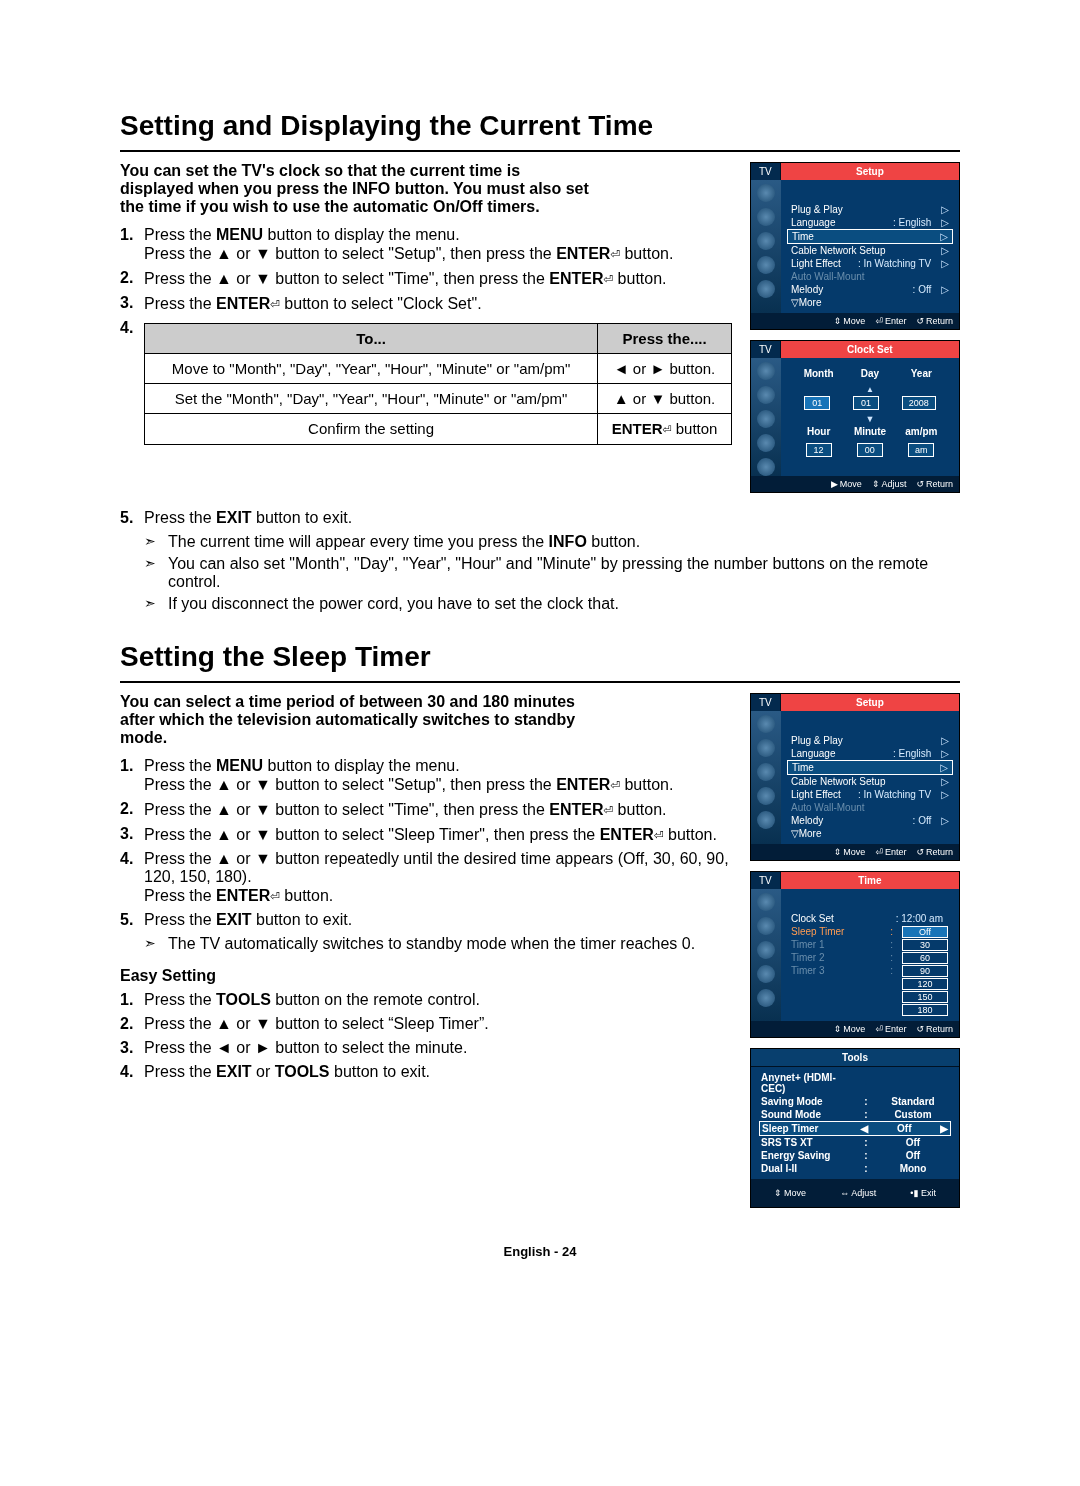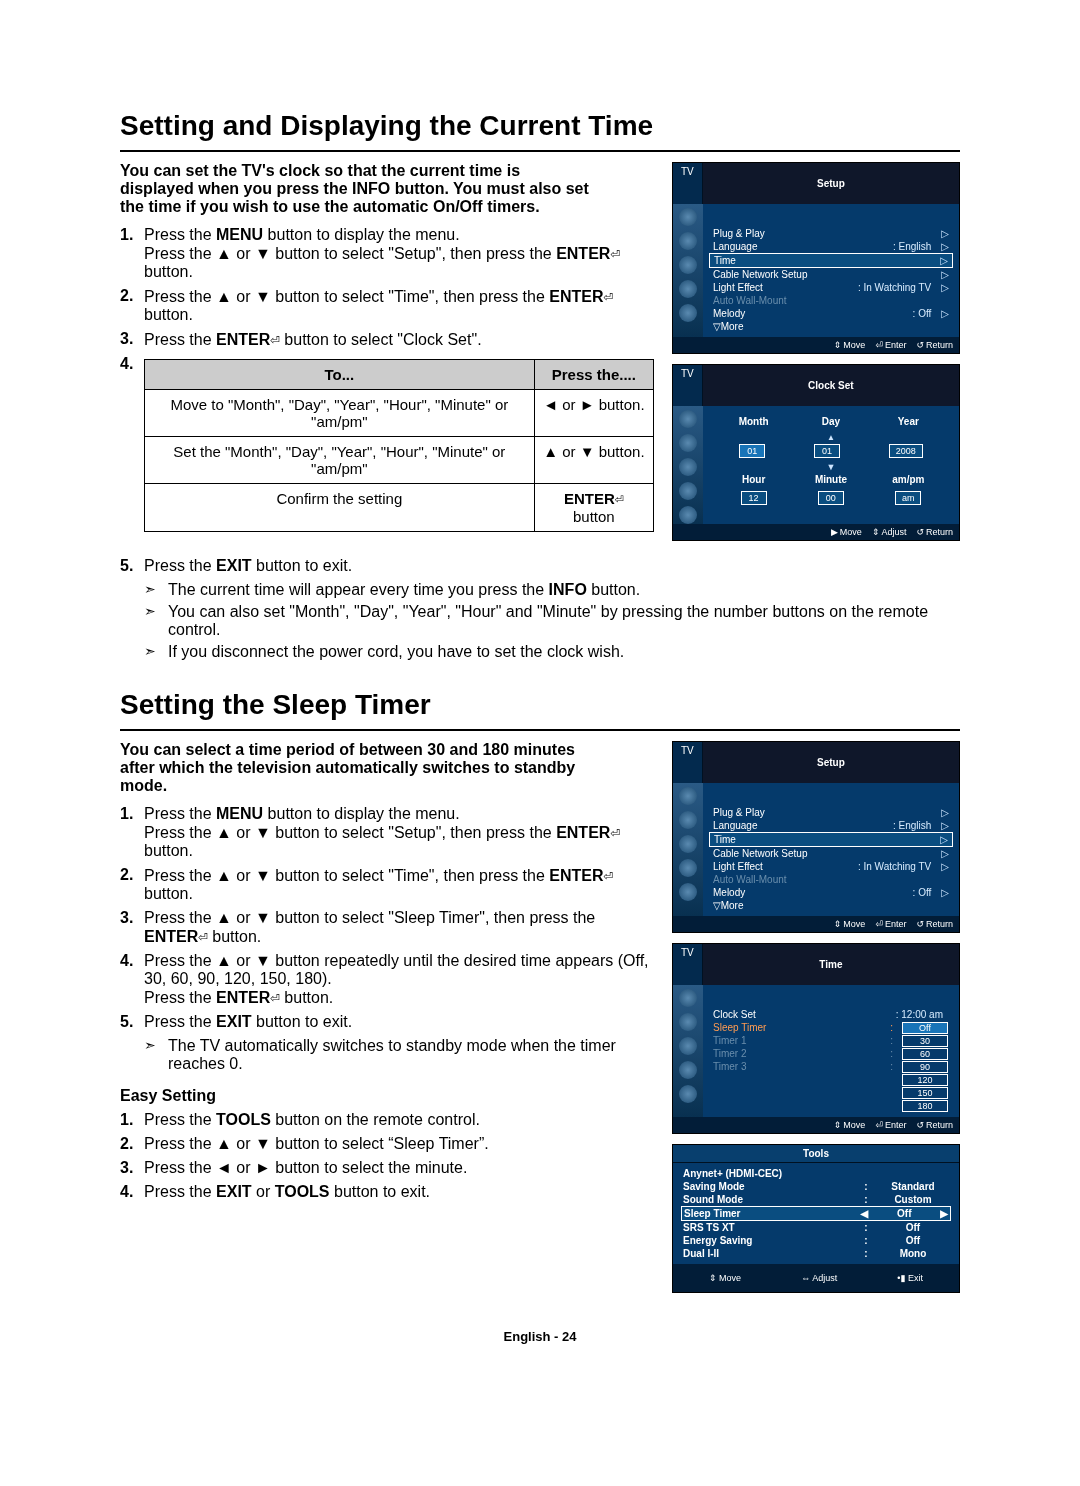--- a/index.html
+++ b/index.html
@@ -1,40 +1,40 @@
 <!DOCTYPE html>
 <html><head>
 <meta charset="utf-8">
 <style>
   * { box-sizing: border-box; margin: 0; padding: 0; }
   body { font-family: Arial, Helvetica, sans-serif; background: #fff; width: 1080px; padding: 110px 120px 50px 120px; font-size: 16px; color: #000; }
   h1 { font-size: 28px; font-weight: bold; border-bottom: 2px solid #000; padding-bottom: 8px; margin-bottom: 10px; }
   .intro { font-weight: bold; margin-bottom: 10px; max-width: 470px; }
   .two-col { display: flex; gap: 18px; }
   .left { flex: 1; }
-  .right { width: 288px; flex-shrink: 0; }
+  .right { width: 210px; flex-shrink: 0; }
   ol { list-style: none; padding-left: 0; }
   ol > li { display: flex; margin-bottom: 6px; }
   ol > li > .num { font-weight: bold; width: 24px; flex-shrink: 0; }
   ol > li > .body { flex: 1; }
   .enter-icon { font-family: monospace; }
   .note { display: flex; margin: 4px 0 4px 24px; }
   .note-icon { width: 24px; flex-shrink: 0; font-size: 14px; }
   table.instr { border-collapse: collapse; width: 100%; margin-top: 4px; }
   table.instr th, table.instr td { border: 1px solid #000; padding: 6px 8px; font-size: 15px; text-align: center; vertical-align: top; }
   table.instr th { background: #ccc; font-weight: bold; }
   .section2 { margin-top: 28px; }
   .sub { font-weight: bold; margin-top: 14px; margin-bottom: 6px; }
   .footer { text-align: center; margin-top: 36px; font-weight: bold; font-size: 13px; }
   
   
   .osd { background: #053a6b; color: #fff; font-size: 10px; border: 1px solid #000; margin-bottom: 10px; }
   .osd-header { display: flex; }
   .osd-tab { background: #032a4e; padding: 3px 8px; border-right: 1px solid #012; }
-  .osd-title { flex: 1; background: #0f172a; text-align: center; padding: 15px; font-weight: bold; }
+  .osd-title { flex: 1; background: #ef4444; text-align: center; padding: 3px; font-weight: bold; }
   .osd-body { display: flex; }
   .osd-icons { width: 30px; background: linear-gradient(180deg,#2a5a85,#083050); display: flex; flex-direction: column; align-items: center; padding-top: 4px; gap: 6px; }
   .osd-ico { width: 18px; height: 18px; background: radial-gradient(circle,#5a8ab0,#1c4a70); border-radius: 50%; }
   .osd-list { flex: 1; padding: 4px 6px; margin-top: 19px; }
   .osd-row { display: flex; align-items: center; padding: 1px 4px; gap: 4px; }
   .osd-row .lbl { flex: 1; }
   .osd-row .val { color: #d8ecff; margin-right: 6px; }
   .osd-row .chev { color: #cfe6ff; }
   .osd-hl { border: 1px solid #fff; background: #0a4d80; }
   .osd-dim { color: #6a8eac; }
@@ -259,21 +259,21 @@
 <div class="note">
     <span class="note-icon">➣</span>
     <div><span>The current time will appear every time you press the </span><b>INFO</b><span> button.</span></div>
   </div>
 <div class="note">
     <span class="note-icon">➣</span>
     <div>You can also set "Month", "Day", "Year", "Hour" and "Minute" by pressing the number buttons on the remote control.</div>
   </div>
 <div class="note">
     <span class="note-icon">➣</span>
-    <div>If you disconnect the power cord, you have to set the clock wish.</div>
+    <div>If you disconnect the power cord, you have to set the clock that.</div>
   </div>
 
 <div class="section2">
 <h1>Setting the Sleep Timer</h1>
 <div class="two-col">
   <div class="left">
     <p class="intro">You can select a time period of between 30 and 180 minutes after which the television automatically switches to standby mode.</p>
     <ol>
       <li>
             <span class="num">1.</span>

